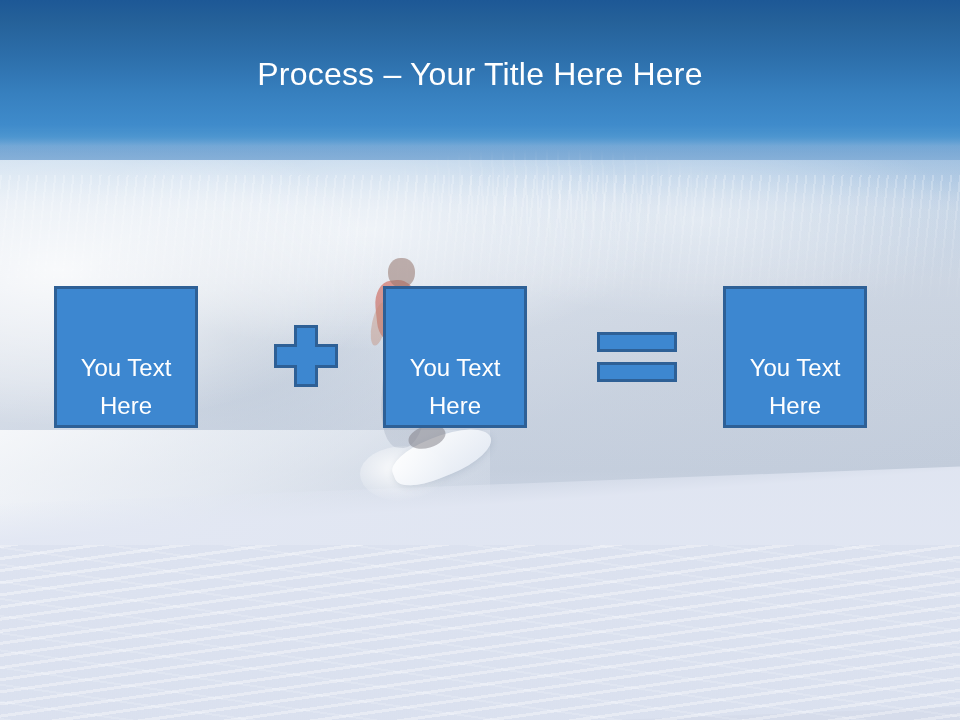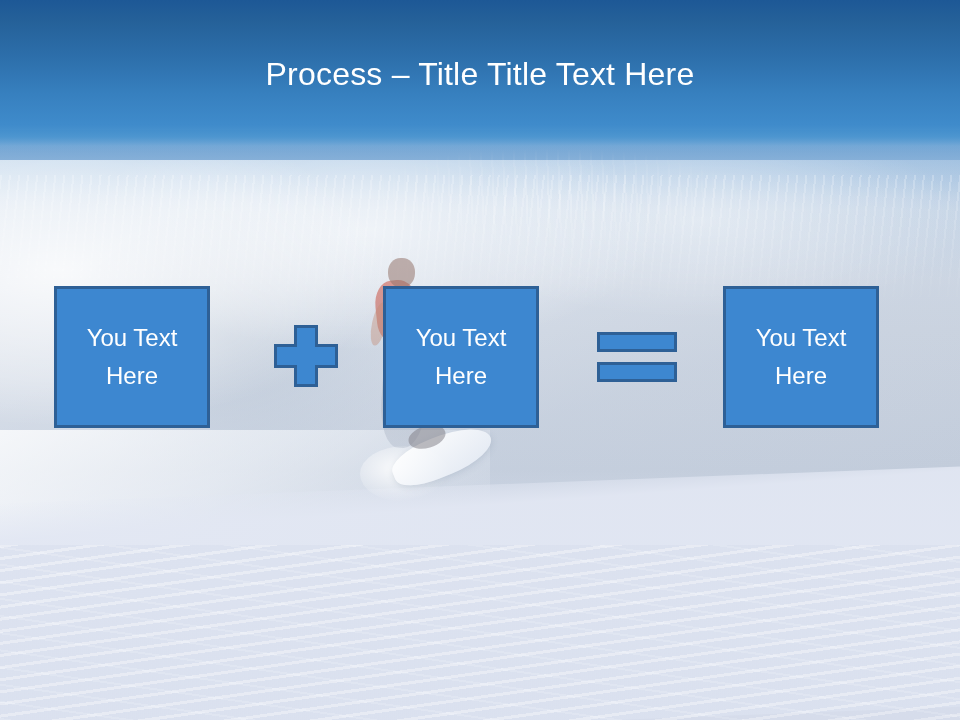--- a/index.html
+++ b/index.html
@@ -215,27 +215,27 @@
   .slide-title .t-bold { font-weight: normal; }
   .slide-title .t-sep  { font-weight: normal; }
   .slide-title .t-rest { font-weight: normal; }
 
   
   .process-row { position: absolute; left: 0; top: 0; width: 960px; height: 720px; }
 
   .proc-box {
     position: absolute;
     top: 286px;
-    width: 156px;
+    width: 144px;
     height: 142px;
     background: #3d87d0;
     border: 3px solid #2e6096;
     color: #ffffff;
     display: flex;
-    align-items: center;
+    align-items: flex-end;
     justify-content: center;
     text-align: center;
     font-size: 24px;
     line-height: 38px;
   }
   .proc-box .bx-text { display: block; width: 100%; }
   #box-1 { left: 54px; }
   #box-2 { left: 383px; }
   #box-3 { left: 723px; }
 
@@ -300,21 +300,21 @@
       <div class="surfer-foot"></div>
       <div class="surfer-torso"></div>
       <div class="surfer-arm"></div>
       <div class="surfer-head"></div>
     </div>
   </div>
 
   <div class="header-band"></div>
 
   <div class="slide-title">
-    <span class="t-bold">Process</span><span class="t-sep"> – </span><span class="t-rest">Title Title Text Here</span>
+    <span class="t-bold">Process</span><span class="t-sep"> – </span><span class="t-rest">Your Title Here Here</span>
   </div>
 
   <div class="process-row">
 
     <div class="proc-box" id="box-1">
       <span class="bx-text"><span>You Text</span><br><span>Here</span></span>
     </div>
 
     <div class="op-plus">
       <div class="bar bar-h"></div>

